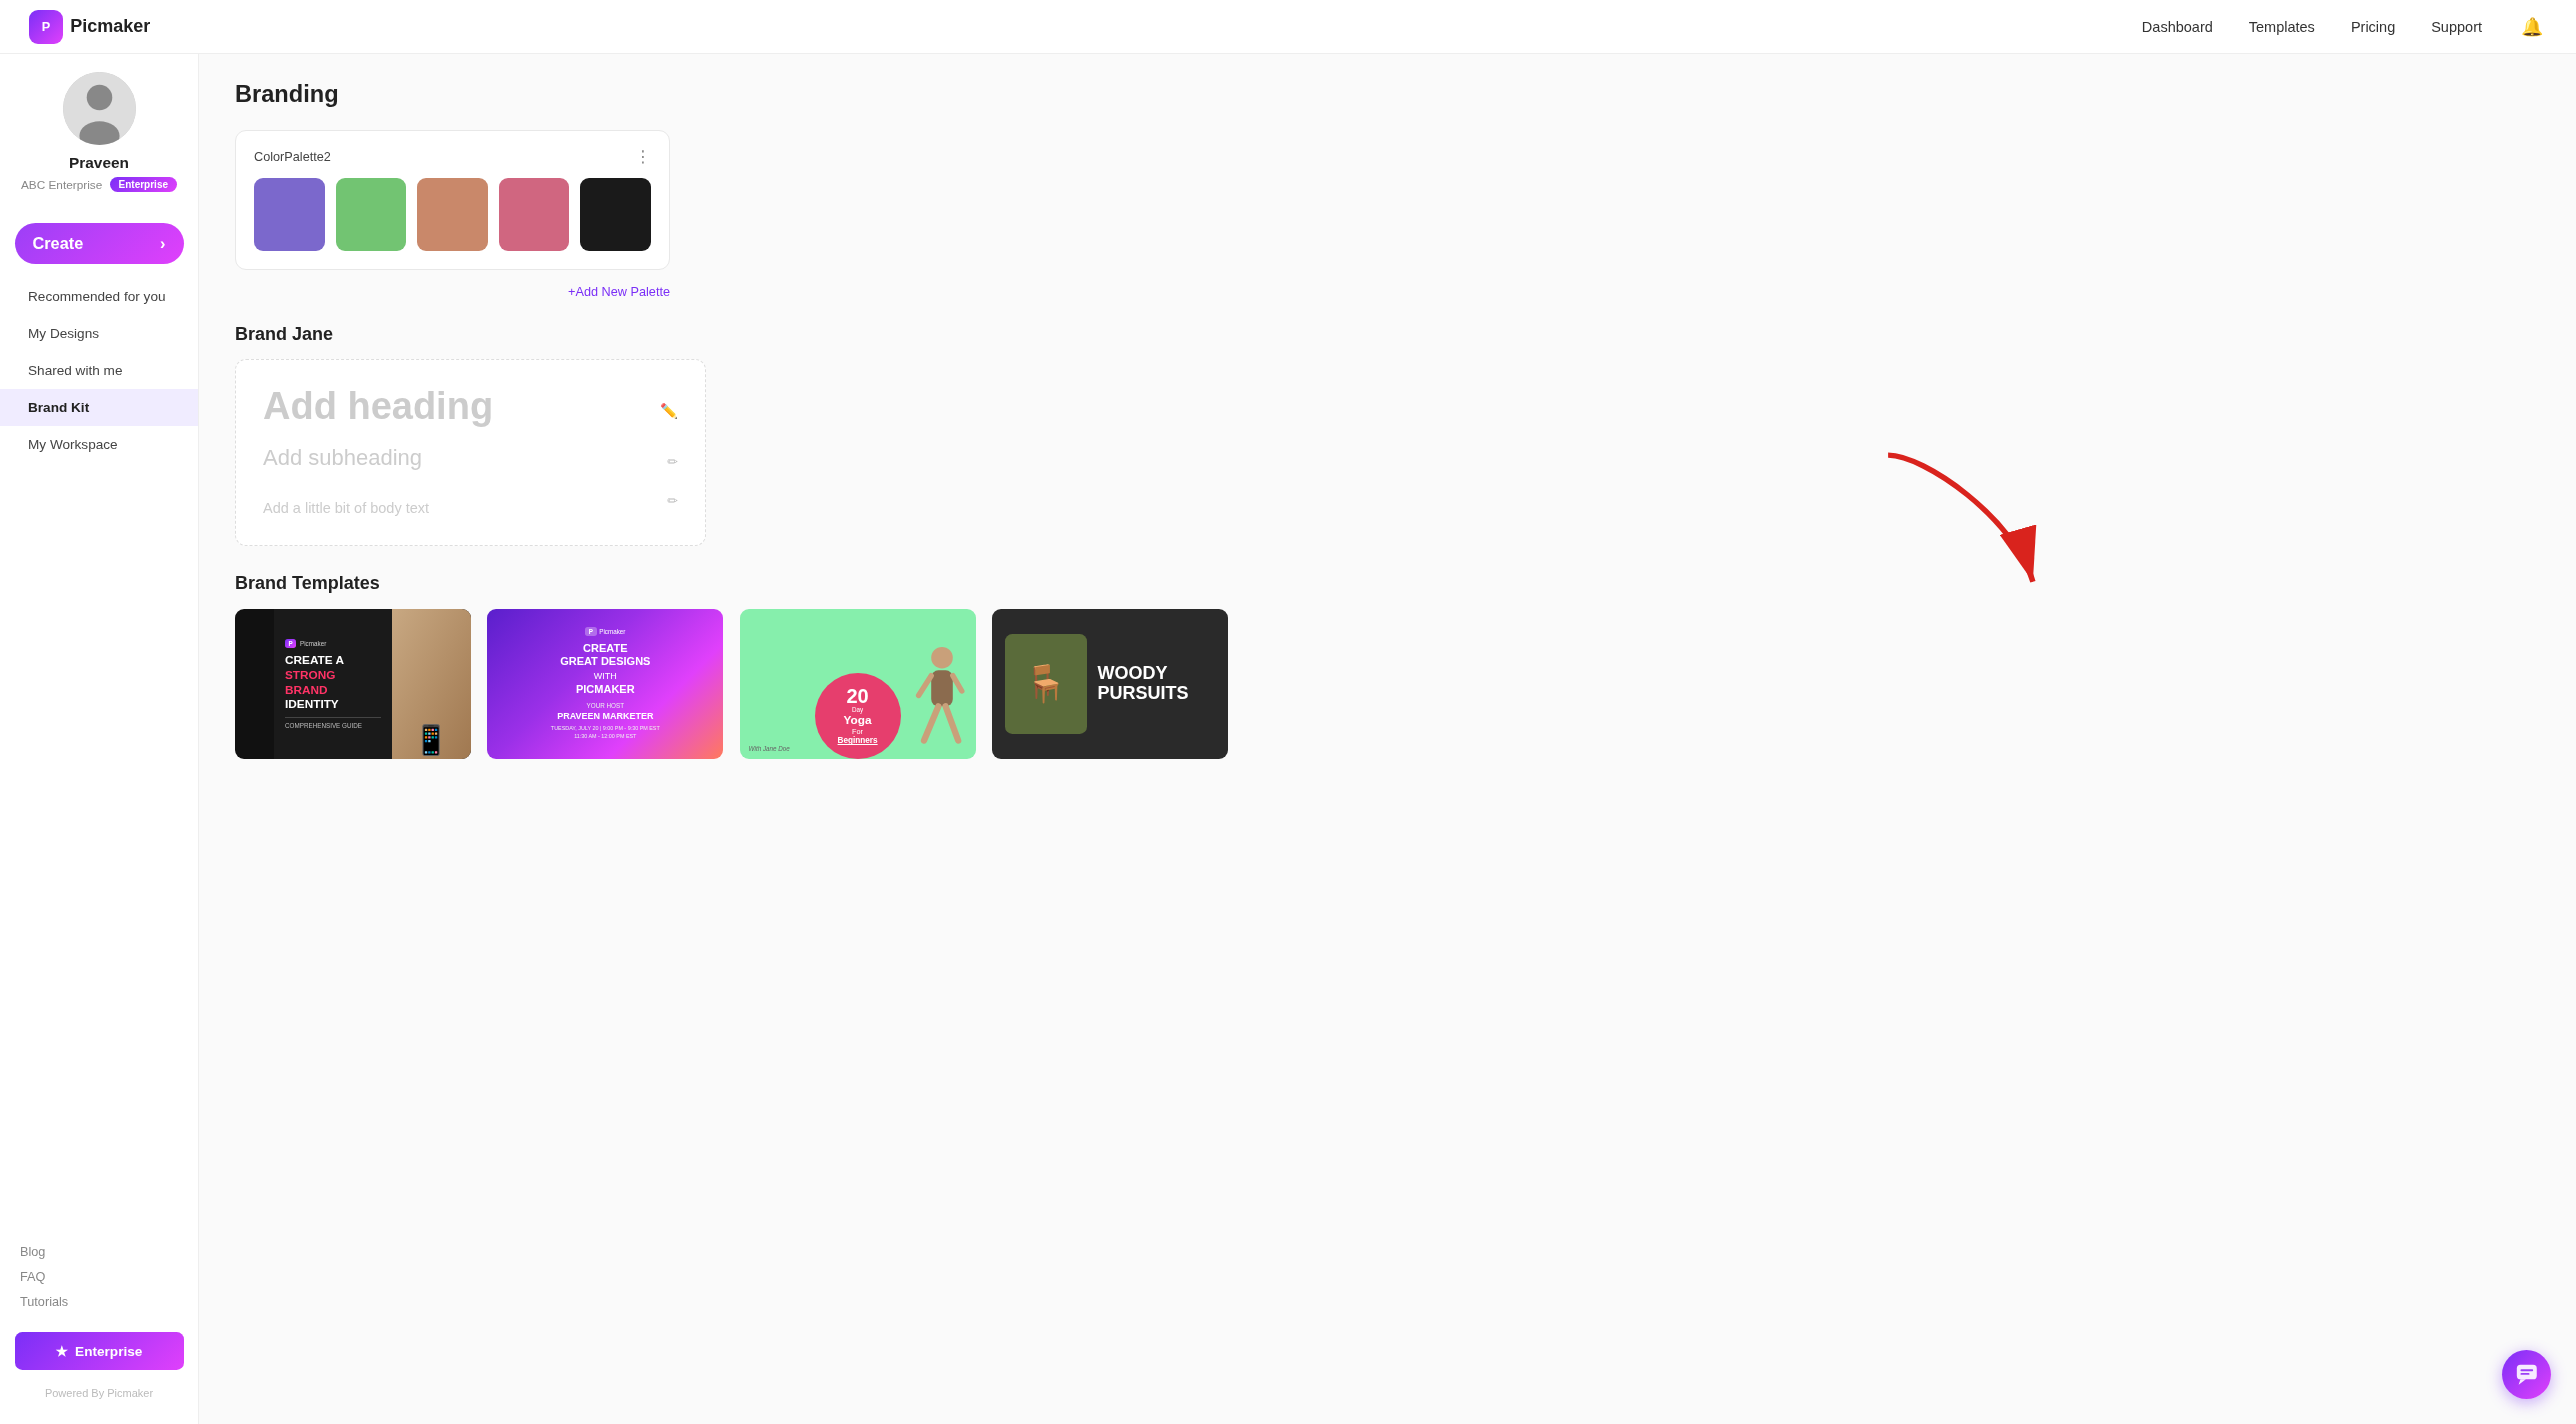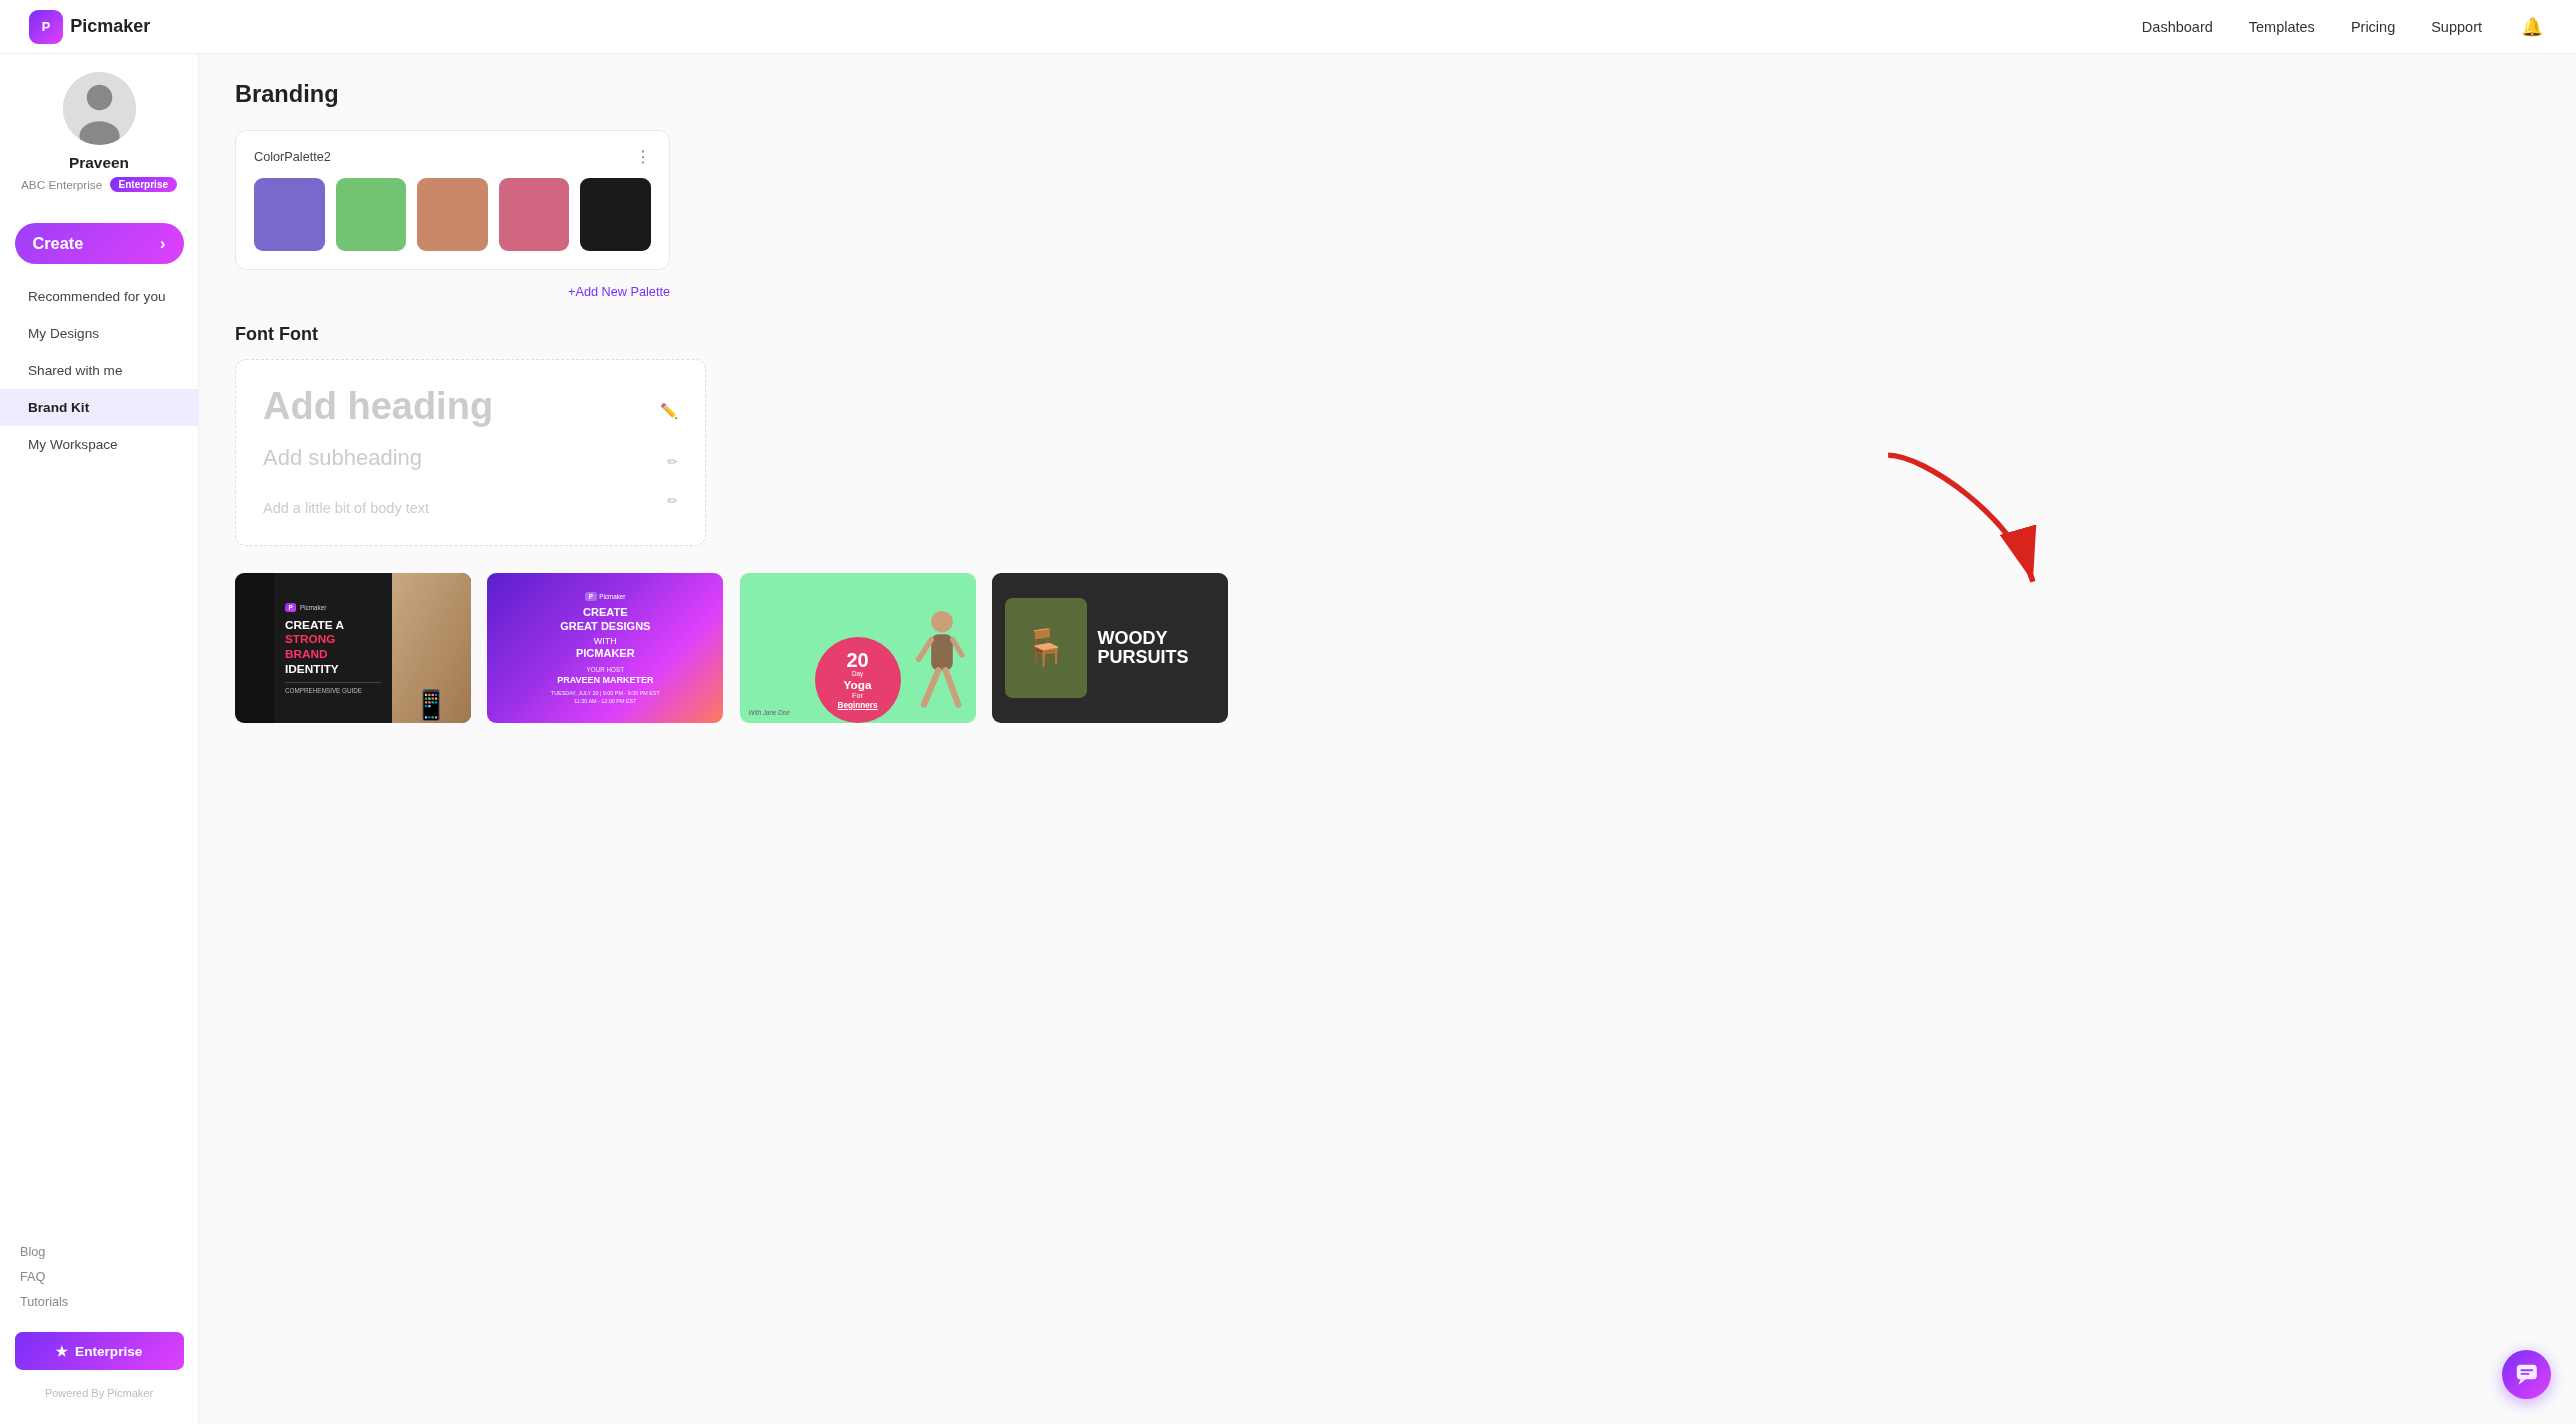--- a/index.html
+++ b/index.html
@@ -184,37 +184,38 @@
         <div class="palette-swatch" style="background:#7B68CC;"></div>
         <div class="palette-swatch" style="background:#72C472;"></div>
         <div class="palette-swatch" style="background:#C9886A;"></div>
         <div class="palette-swatch" style="background:#D06680;"></div>
         <div class="palette-swatch" style="background:#1A1A1A;"></div>
       </div>
     </div>
 
     <a class="add-palette-link">+Add New Palette</a>
 
-    <h2 class="section-title">Font Font</h2>
+    <h2 class="section-title">Brand Jane</h2>
     <div class="brand-font-box">
       <div class="font-row">
         <span class="font-heading">Add heading</span>
         <span class="font-edit-icon">✏️</span>
       </div>
       <div class="font-row">
         <span class="font-subheading">Add subheading</span>
         <span class="font-edit-icon-grey">✏</span>
       </div>
       <div class="font-row">
         <span class="font-body">Add a little bit of body text</span>
         <span class="font-edit-icon-grey">✏</span>
       </div>
     </div>
 
     <div class="brand-templates-section">
+      <h2 class="section-title">Brand Templates</h2>
 
       <div class="red-arrow-overlay">
         <svg width="181" height="145" viewBox="0 0 200 160" xmlns="http://www.w3.org/2000/svg">
           <defs>
             <marker id="arrowhead" markerWidth="10" markerHeight="7" refX="10" refY="3.5" orient="auto">
               <polygon points="0 0, 10 3.5, 0 7" fill="#d9231d"></polygon>
             </marker>
           </defs>
           <path d="M 20 10 C 60 10, 160 80, 180 150" stroke="#d9231d" stroke-width="6" fill="none" marker-end="url(#arrowhead)"></path>
         </svg>

